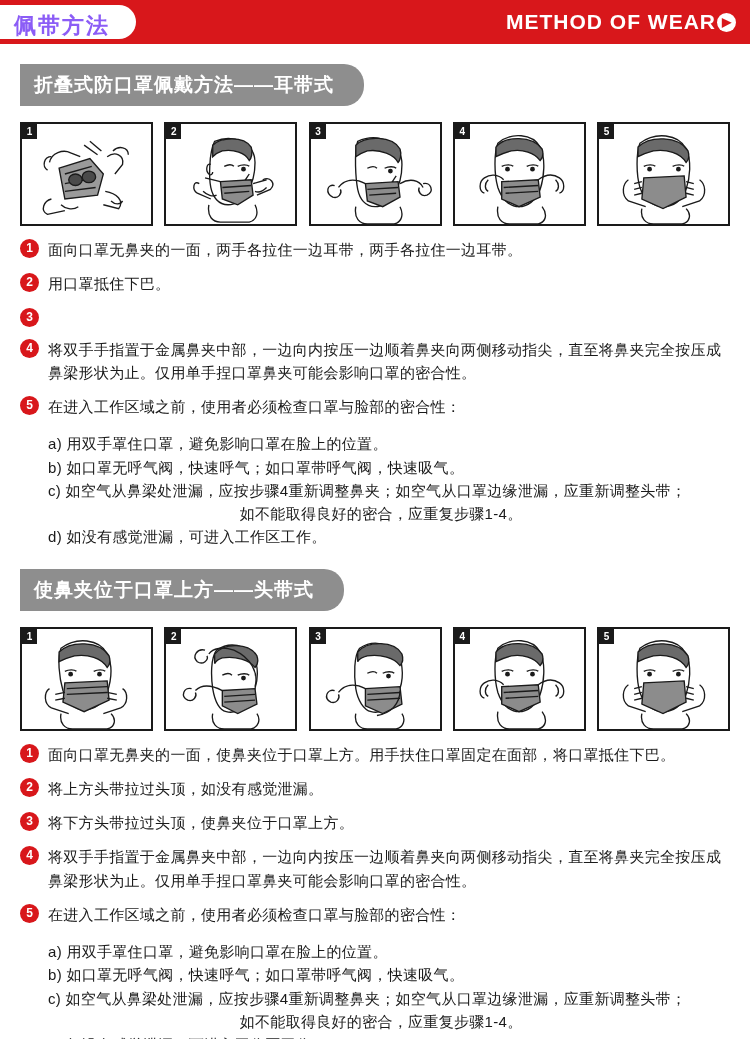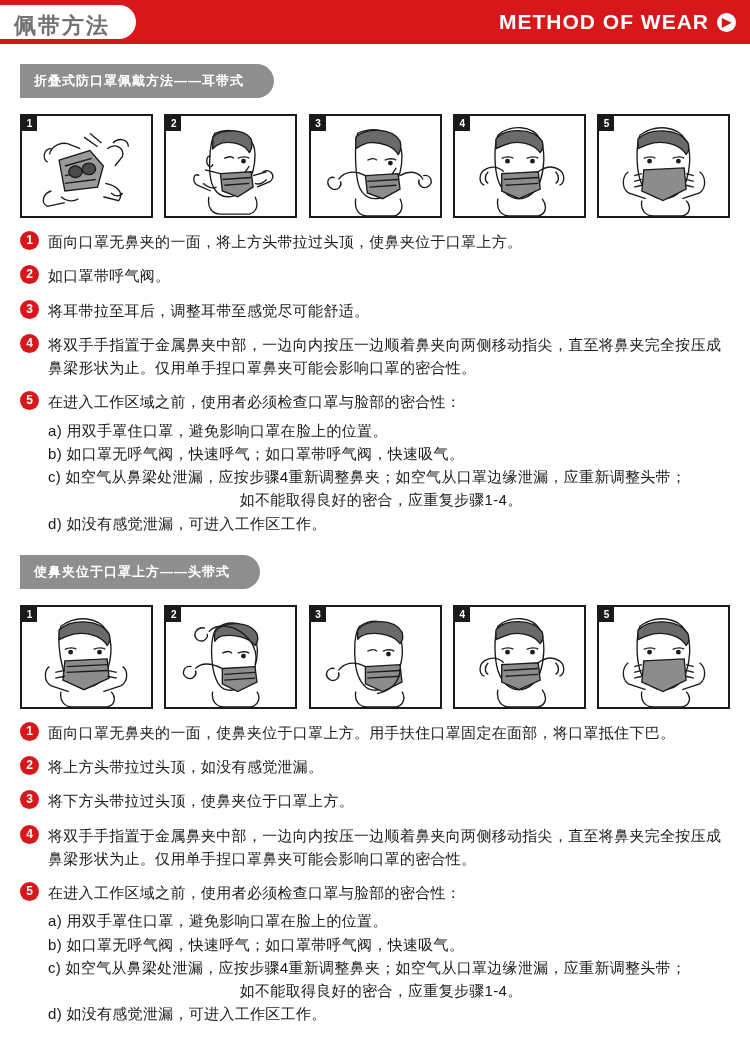--- a/index.html
+++ b/index.html
@@ -26,36 +26,36 @@
     justify-content: space-between;
   }
   .header-left {
     position: relative;
     display: flex;
     align-items: center;
     height: 44px;
   }
   .header-tab {
     background: #ffffff;
-    color: #737373;
+    color: #8b5cf6;
     font-size: 22px;
     font-weight: bold;
     letter-spacing: 2px;
     padding: 4px 26px 4px 14px;
     height: 34px;
     line-height: 34px;
     margin-left: 0;
     border-top-right-radius: 18px;
     border-bottom-right-radius: 18px;
     box-sizing: border-box;
   }
   .header-right {
     display: flex;
     align-items: center;
-    gap: 8px;
+    gap: 1px;
     padding-right: 14px;
   }
   .header-en {
     color: #ffffff;
     font-size: 21px;
     font-weight: bold;
     letter-spacing: 1px;
   }
   .header-arrow {
     width: 19px;
@@ -74,21 +74,21 @@
     padding: 0 20px;
   }
   .section-title-wrap {
     margin-top: 20px;
     margin-bottom: 16px;
   }
   .section-title {
     display: inline-block;
     background: #8e8e8e;
     color: #ffffff;
-    font-size: 13px;
+    font-size: 19px;
     font-weight: bold;
     letter-spacing: 1px;
     padding: 8px 30px 8px 14px;
     border-top-right-radius: 20px;
     border-bottom-right-radius: 20px;
     position: relative;
   }
 
   
   .strip {
@@ -151,21 +151,21 @@
     margin-right: 9px;
     margin-top: 1px;
   }
   .step-body {
     font-size: 15px;
     line-height: 1.55;
     color: #1a1a1a;
     letter-spacing: 0.3px;
   }
   .sub {
-    margin-top: 5px;
+    margin-top: 14px;
     font-size: 15px;
     line-height: 1.55;
   }
   .sub-line {
     padding-left: 14px;
     text-indent: -14px;
   }
   .sub-cont {
     padding-left: 28px;
     text-align: center;
@@ -308,31 +308,30 @@
         </g>
       </svg>
     </div>
 
   </div>
 
   <div class="steps">
 
     <div class="step">
       <div class="bullet">1</div>
-      <div class="step-body">面向口罩无鼻夹的一面，将上方头带拉过头顶，使鼻夹位于口罩上方。</div>
+      <div class="step-body">面向口罩无鼻夹的一面，两手各拉住一边耳带，两手各拉住一边耳带。</div>
     </div>
 
     <div class="step">
       <div class="bullet">2</div>
-      <div class="step-body">如口罩带呼气阀。</div>
+      <div class="step-body">用口罩抵住下巴。</div>
     </div>
 
     <div class="step">
       <div class="bullet">3</div>
-      <div class="step-body">将耳带拉至耳后，调整耳带至感觉尽可能舒适。</div>
     </div>
 
     <div class="step">
       <div class="bullet">4</div>
       <div class="step-body">将双手手指置于金属鼻夹中部，一边向内按压一边顺着鼻夹向两侧移动指尖，直至将鼻夹完全按压成鼻梁形状为止。仅用单手捏口罩鼻夹可能会影响口罩的密合性。</div>
     </div>
 
     <div class="step">
       <div class="bullet">5</div>
       <div class="step-body">

